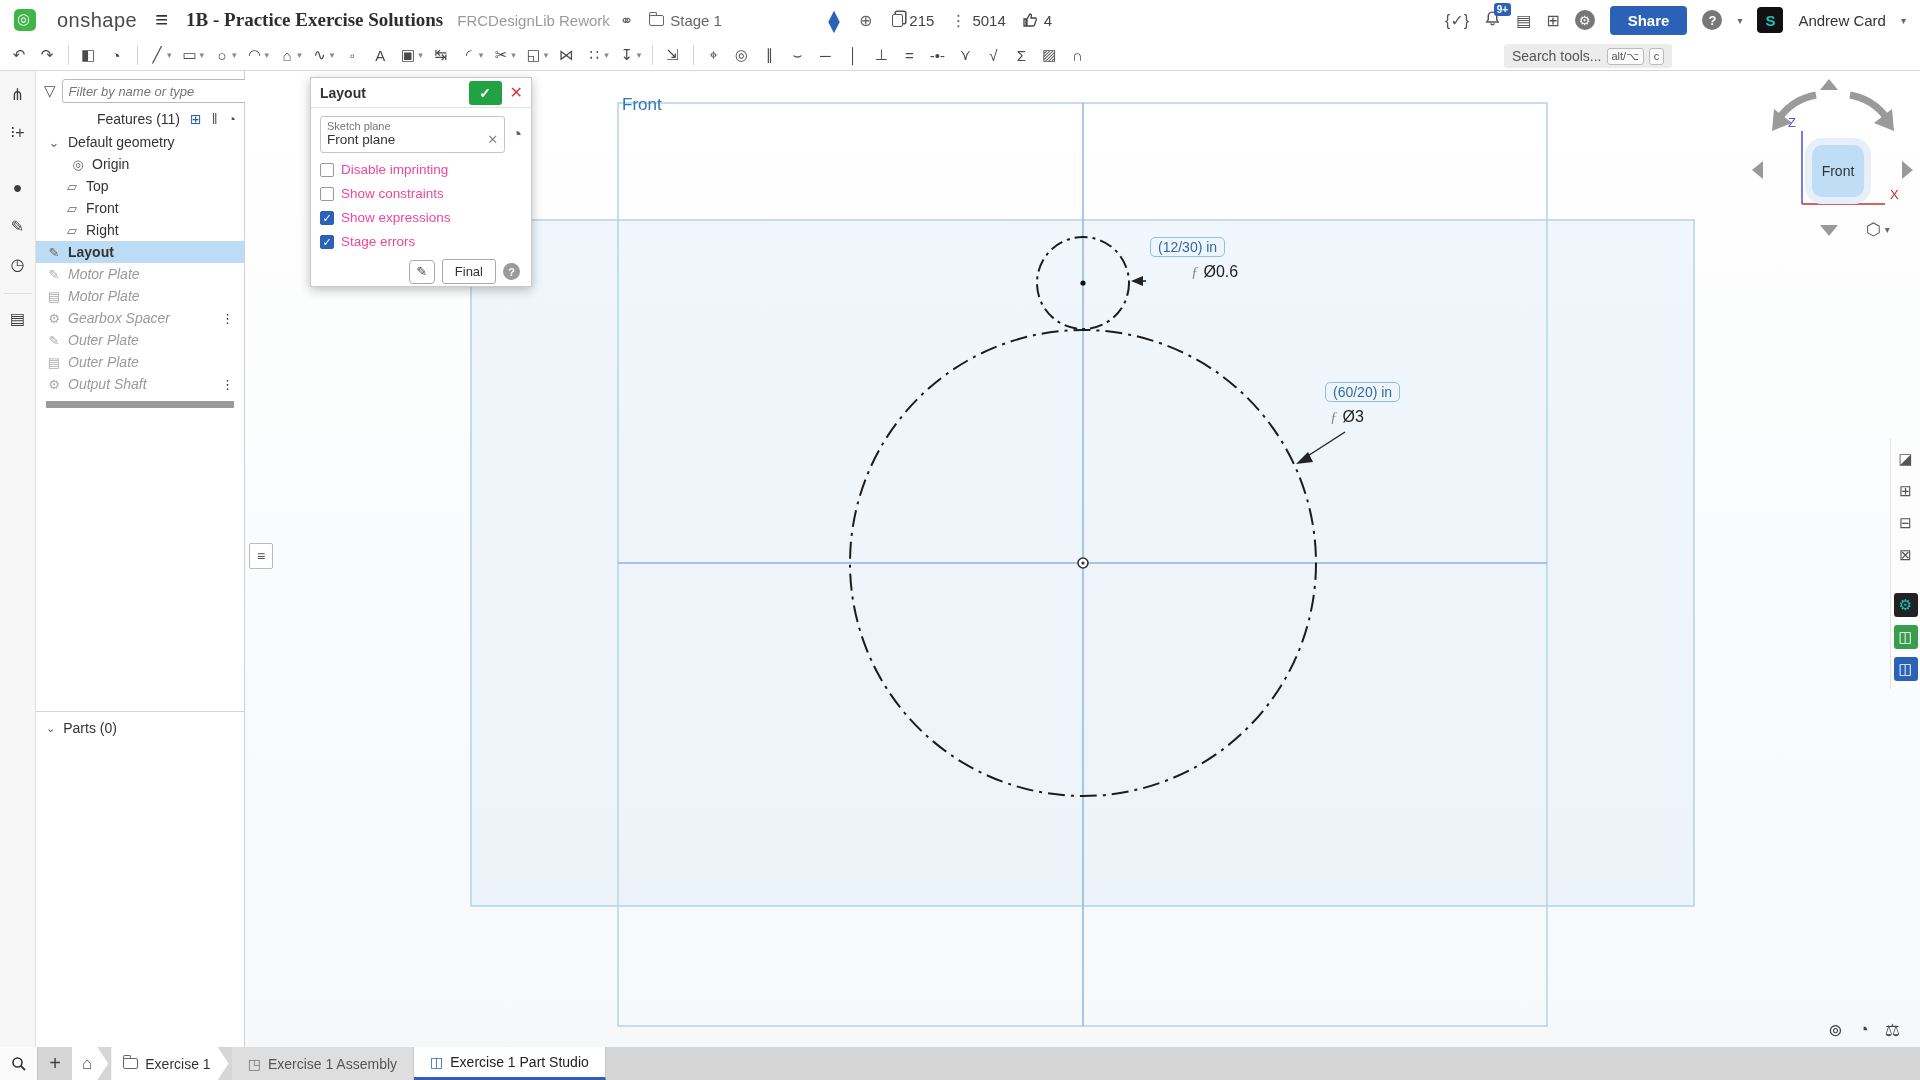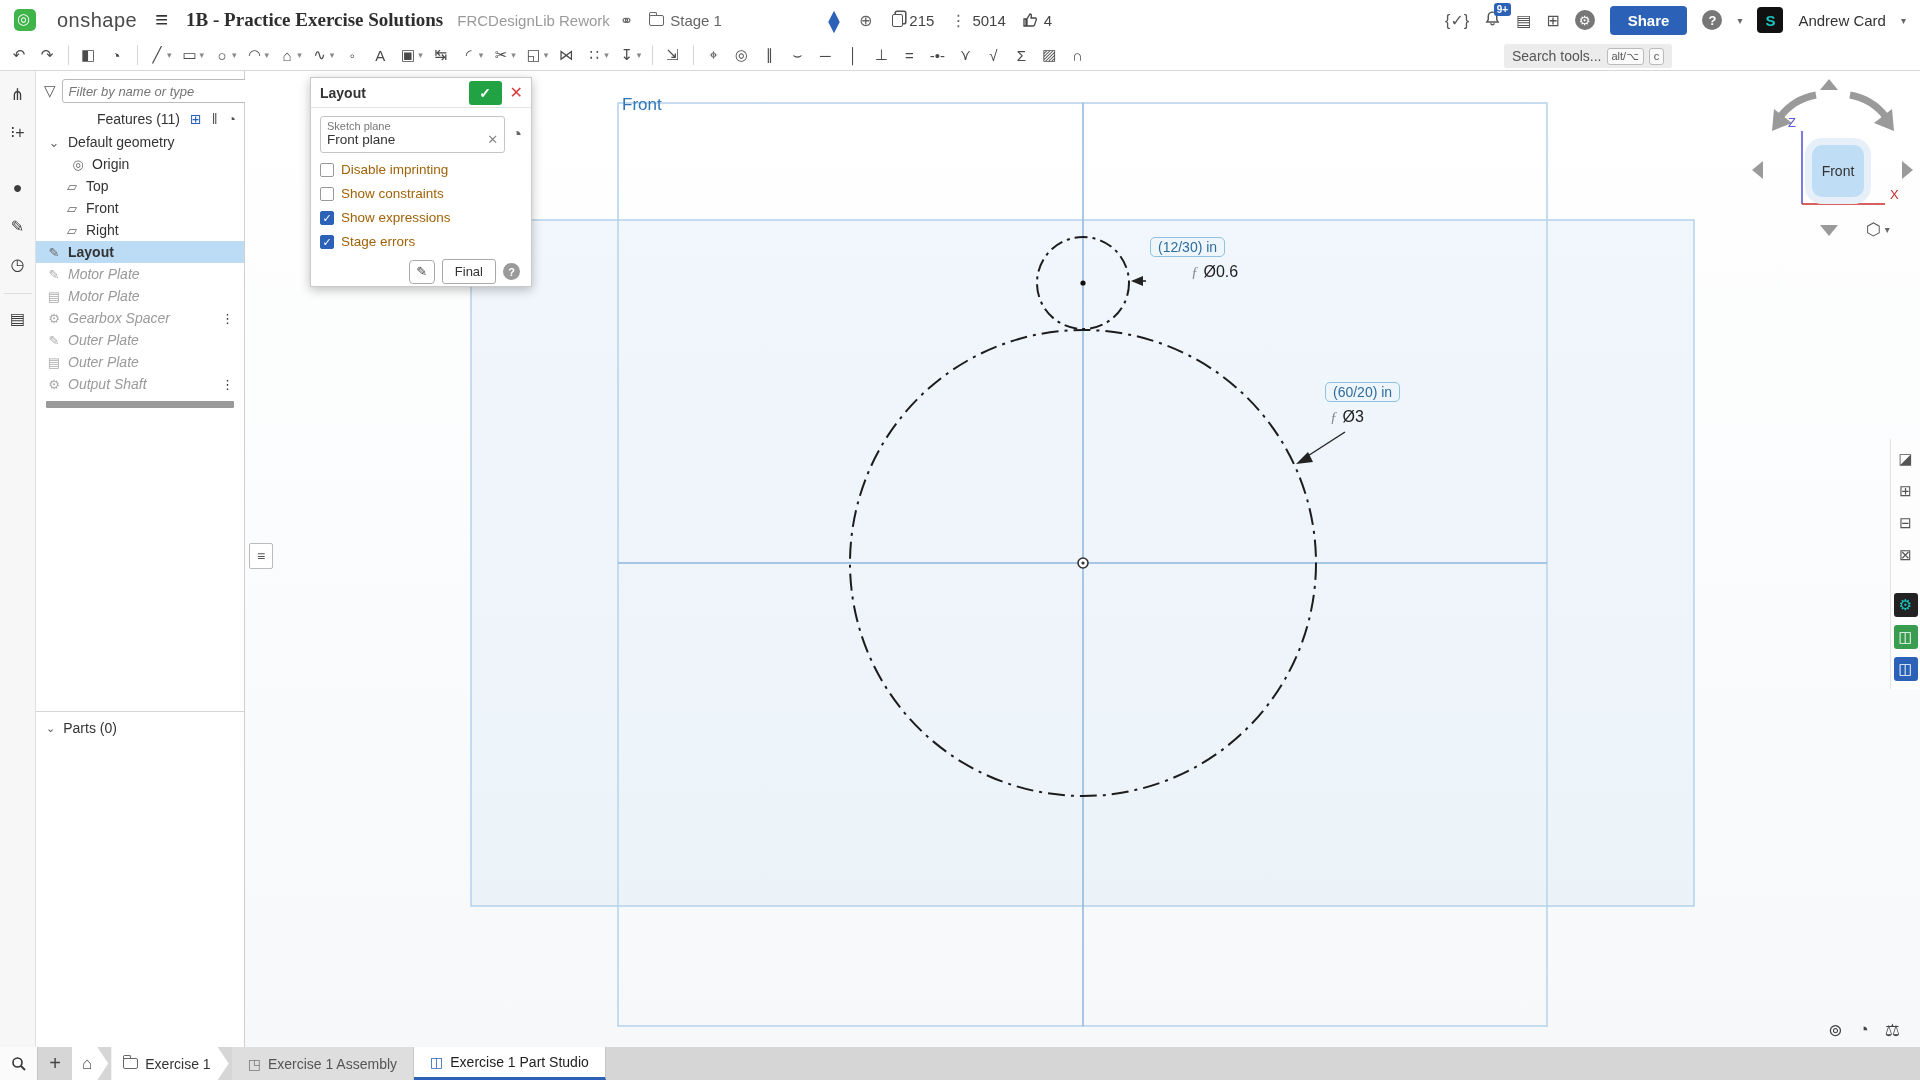--- a/index.html
+++ b/index.html
@@ -118,21 +118,21 @@
   .field-row { display:flex; align-items:flex-start; gap:6px; }
   .field { flex:1; border:1px solid #c5c5c5; border-radius:3px; padding:3px 6px 5px 6px; }
   .field-lab { font-size:11px; color:#777; }
   .field-valrow { display:flex; align-items:center; }
   .field-val { flex:1; font-size:13.5px; color:#333; }
   .field-x { color:#888; font-size:13px; cursor:pointer; }
   .clock-ico { font-size:18px; color:#666; margin-top:8px; cursor:pointer; }
   .chk-row { display:flex; align-items:center; gap:7px; margin-top:9px; cursor:pointer; }
   .chk-box { width:14px; height:14px; border:1px solid #999; border-radius:2px; background:#fff; color:#fff; font-size:11px; line-height:13px; text-align:center; }
   .chk-row.on .chk-box { background:#2b62b8; border-color:#2b62b8; }
-  .chk-lab { font-size:13.5px; color:#a16207; }
+  .chk-lab { font-size:13.5px; color:#ec4899; }
   .dlg-foot { display:flex; align-items:center; justify-content:flex-end; gap:7px; padding:10px 2px 2px 2px; }
   .sketch-circle-btn { width:26px; height:24px; border:1px solid #aaa; border-radius:4px; background:#fff; font-size:13px; color:#444; cursor:pointer; }
   .final-btn { border:1px solid #aaa; border-radius:3px; background:#fff; font-size:13px; color:#333; padding:4px 12px; cursor:pointer; font-family:"Liberation Sans",sans-serif; }
   .dlg-help { width:17px; height:17px; border-radius:50%; background:#9a9a9a; color:#fff; font-size:11px; font-weight:bold; display:flex; align-items:center; justify-content:center; }
 
   
   .tabbar { position:absolute; left:0; bottom:0; width:1920px; height:33px; background:#d6d6d6; display:flex; align-items:stretch; }
   .tb-search { width:38px; background:#fbfbfb; border-right:1px solid #c5c5c5; display:flex; align-items:center; justify-content:center; cursor:pointer; }
   .tb-plus { width:34px; display:flex; align-items:center; justify-content:center; font-size:20px; color:#444; cursor:pointer; }
   .arrow-tab { background:#fff; display:flex; align-items:center; gap:7px; padding:0 18px 0 12px; font-size:14px; color:#333;

